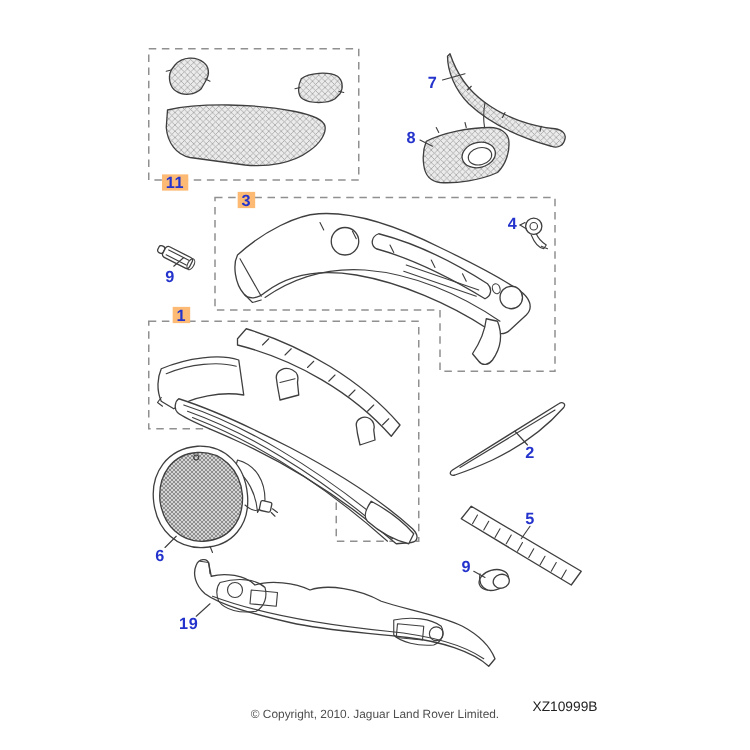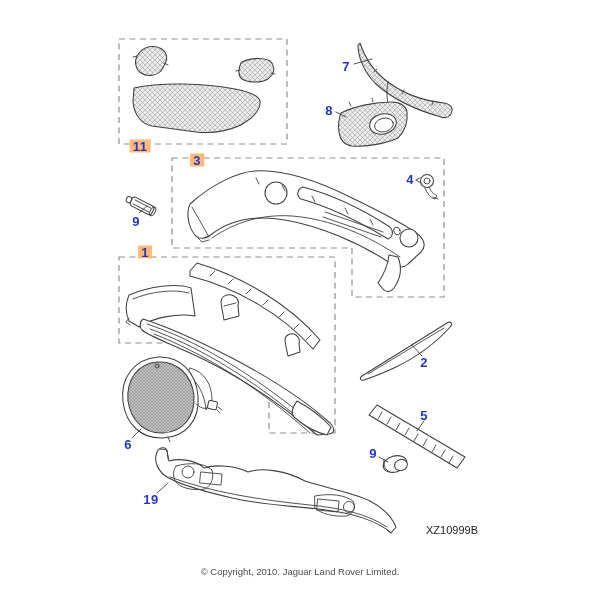--- a/index.html
+++ b/index.html
@@ -2,21 +2,21 @@
 <html><head>
 <meta charset="utf-8">
 <style>
   html,body{margin:0;padding:0;background:#fff;}
   #stage{position:relative;width:600px;height:600px;background:#ffffff;overflow:hidden;
          font-family:"Liberation Sans",sans-serif;}
   #art{position:absolute;left:0;top:0;}
   .callout{position:absolute;transform:translate(-50%,-50%);color:#2433cc;
            font:bold 13px "Liberation Sans",sans-serif;line-height:1;letter-spacing:0.5px;}
   .callout.on-edge{background:#fdba74;padding:0 3px;}
-  #diagram-code{position:absolute;left:426px;top:524px;color:#222;
+  #diagram-code{position:absolute;left:426px;top:560px;color:#222;
                 font:11px "Liberation Sans",sans-serif;}
   #copyright{position:absolute;left:0;right:0;top:566px;text-align:center;color:#4d4d4d;
              font:9.5px "Liberation Sans",sans-serif;}
   .dash{fill:none;stroke:#909090;stroke-width:1.2;stroke-dasharray:6 4.5;}
   .ln{fill:#ffffff;stroke:#3f3f3f;stroke-width:1.05;stroke-linejoin:round;stroke-linecap:round;}
   .lnf{fill:none;stroke:#3f3f3f;stroke-width:0.9;stroke-linejoin:round;stroke-linecap:round;}
   .mesh{fill:url(#mesh);stroke:#3f3f3f;stroke-width:1.05;stroke-linejoin:round;}
   .meshd{fill:url(#meshDense);stroke:#3f3f3f;stroke-width:1.05;}
   .leader{stroke:#3f3f3f;stroke-width:0.9;fill:none;stroke-linecap:round;}
 </style>

